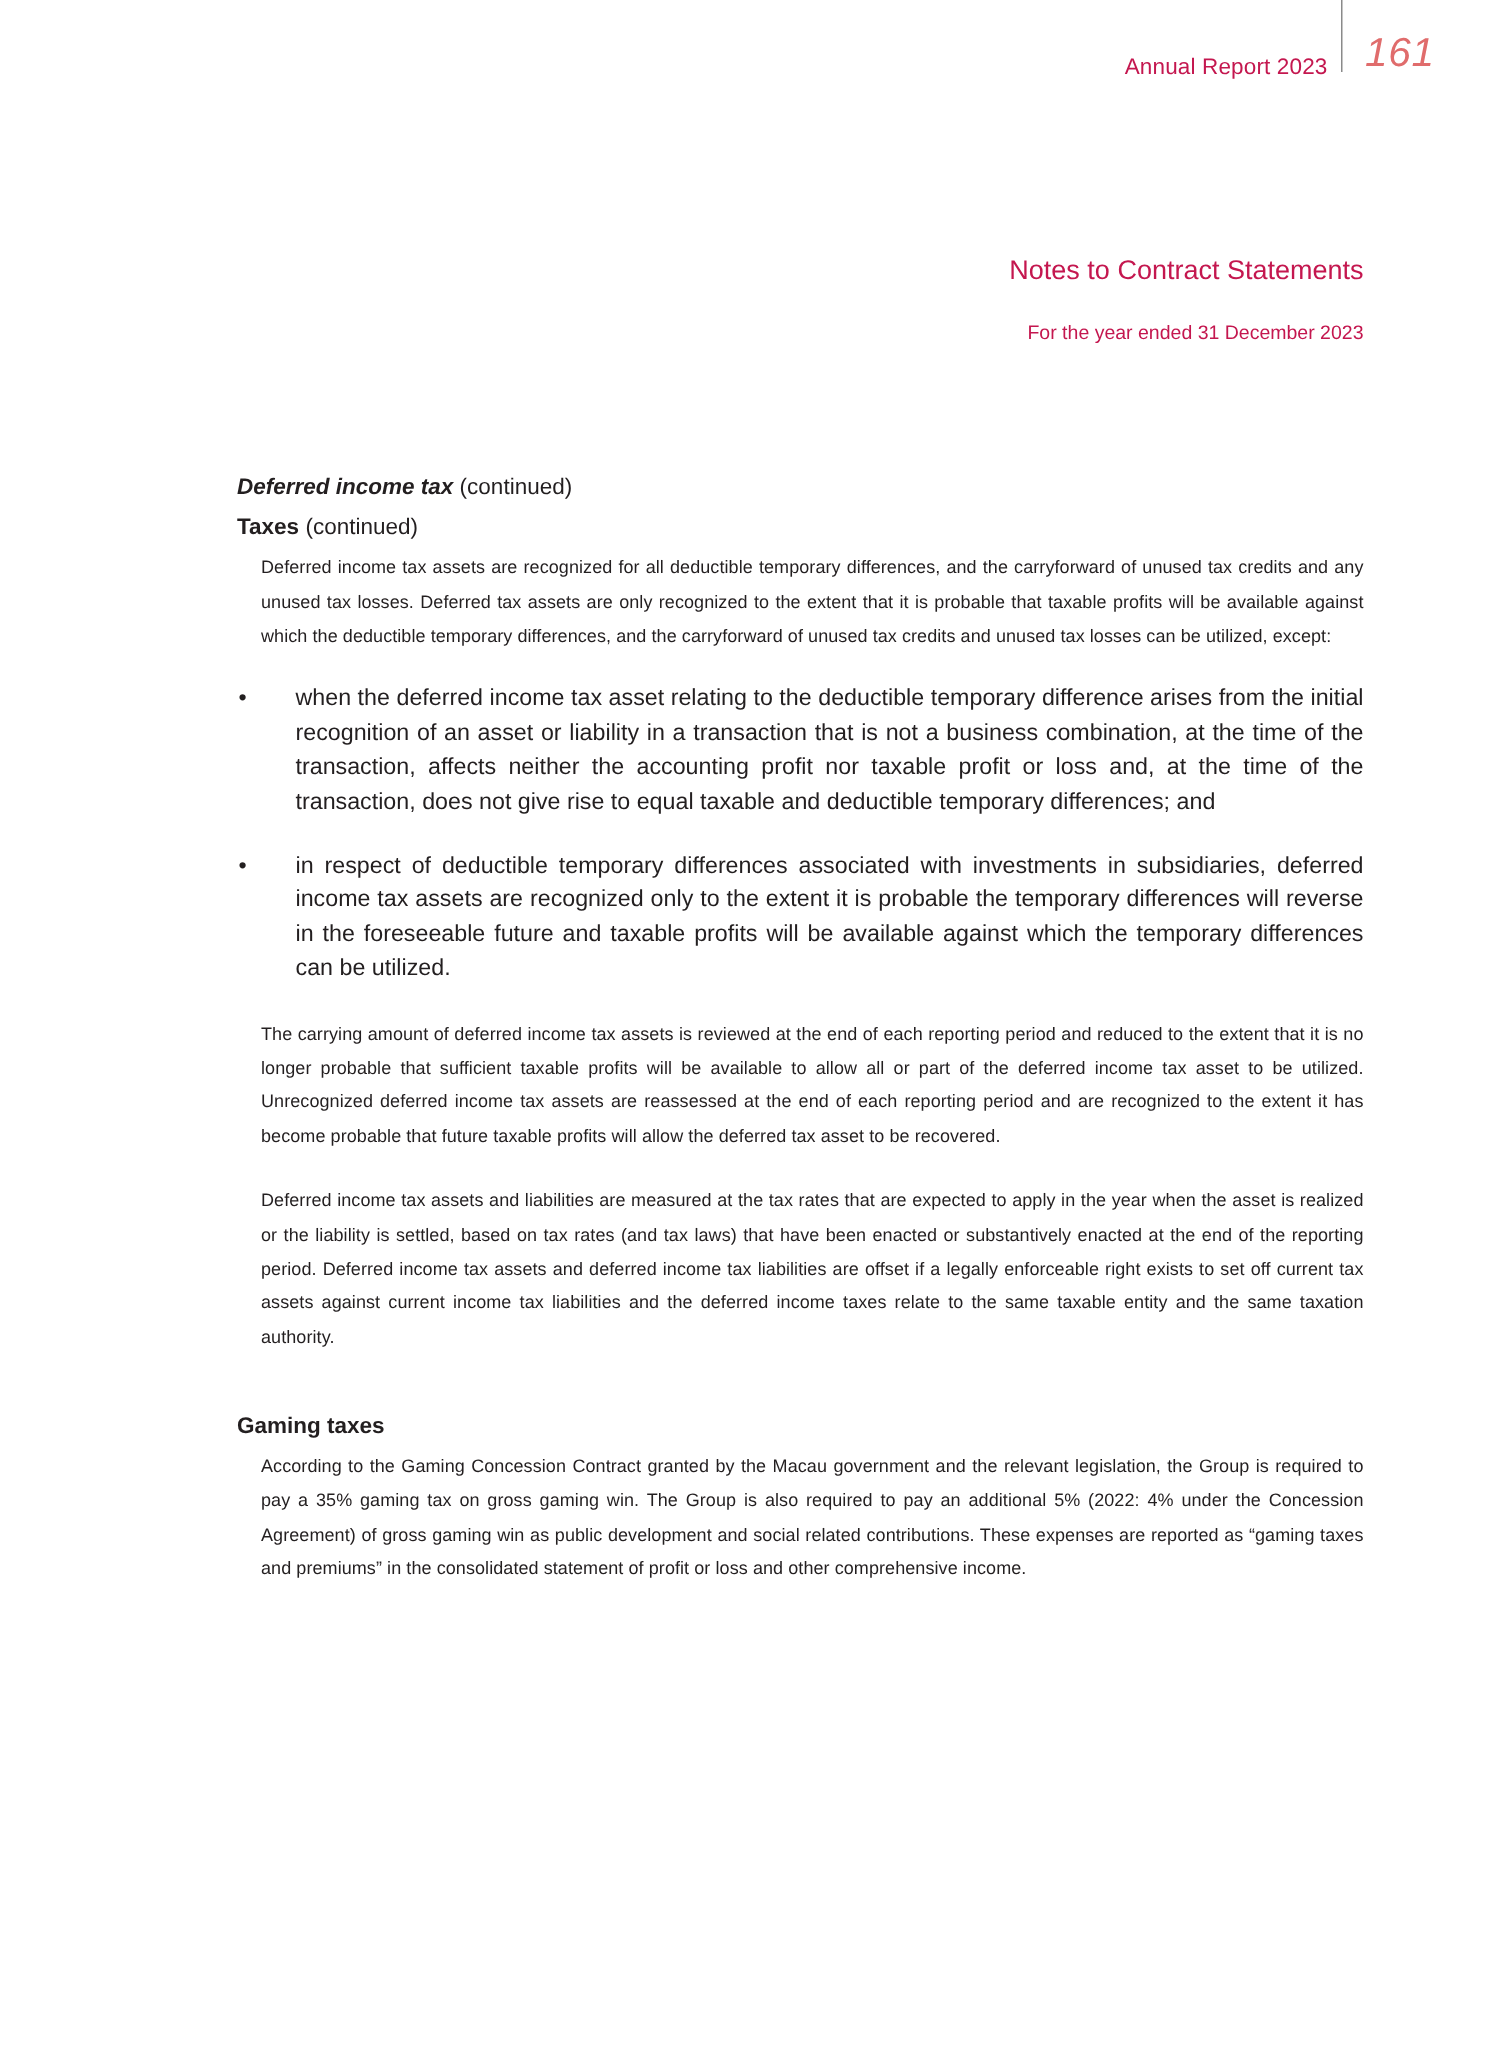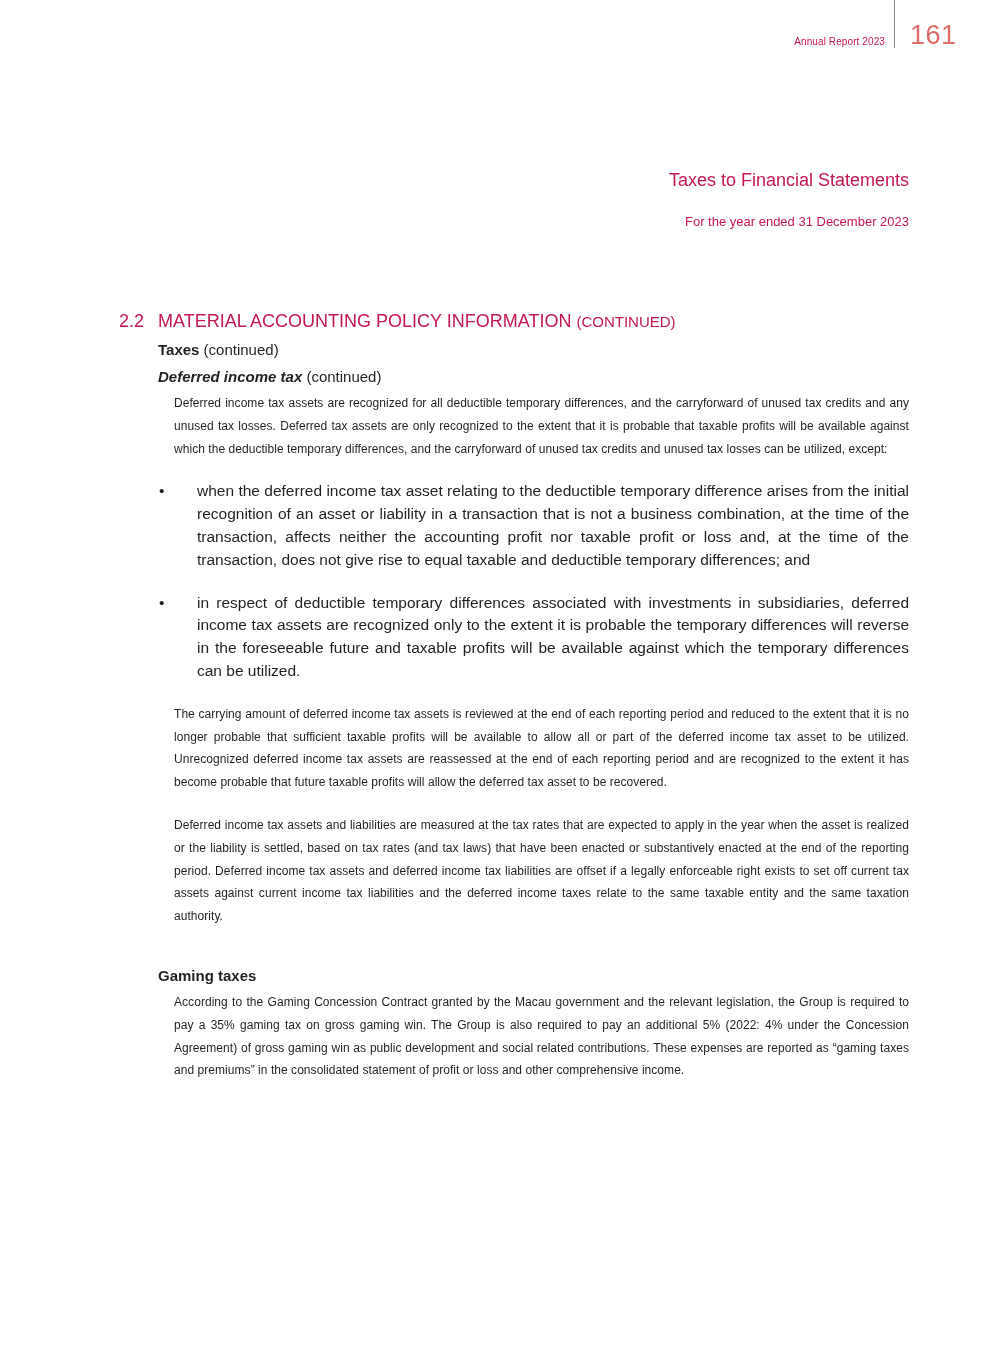--- a/index.html
+++ b/index.html
@@ -12,39 +12,40 @@
       height: 1365px;
       position: relative;
       overflow: hidden;
       font-family: "Liberation Sans", "DejaVu Sans", sans-serif;
       color: #231f20;
     }
     .header-report {
       position: absolute;
       right: 121px;
       top: 36px;
-      font-size: 10px;
+      font-size: 15px;
       color: #c4174f;
       letter-spacing: 0.1px;
     }
     .header-divider {
       position: absolute;
       left: 894px;
       top: 0;
       width: 1px;
       height: 48px;
       background: #8a8a8a;
     }
     .header-page {
       position: absolute;
       left: 910px;
       top: 20px;
       font-size: 27px;
       color: #e06c6c;
       letter-spacing: 0.5px;
+      font-style: italic;
     }
     .title-block {
       position: absolute;
       right: 97px;
       top: 166px;
       text-align: right;
     }
     .title-main {
       font-size: 26px;
       color: #c4174f;
@@ -128,37 +129,33 @@
 </head>
 <body>
 
 <div>
   <span class="header-report">Annual Report 2023</span>
   <div class="header-divider"></div>
   <span class="header-page">161</span>
 </div>
 
 <div class="title-block">
-  <div class="title-sub">Taxes to Financial Statements</div>
+  <div class="title-sub">Notes to Contract Statements</div>
   <div class="title-period">For the year ended 31 December 2023</div>
 </div>
 
 <div class="content">
-  <div class="section-heading">
-    <span class="num">2.2</span><span>MATERIAL ACCOUNTING POLICY INFORMATION</span>
-    <span class="cont">(CONTINUED)</span>
-  </div>
 
   <div class="body-block">
     <div class="subhead">
-      <b>Taxes</b>
+      <i>Deferred income tax</i>
       <span>(continued)</span>
     </div>
     <div class="subhead">
-      <i>Deferred income tax</i>
+      <b>Taxes</b>
       <span>(continued)</span>
     </div>
 
     <p class="para">Deferred income tax assets are recognized for all deductible temporary differences, and the carryforward of unused tax credits and any unused tax losses. Deferred tax assets are only recognized to the extent that it is probable that taxable profits will be available against which the deductible temporary differences, and the carryforward of unused tax credits and unused tax losses can be utilized, except:</p>
 
     <ul class="bullets">
       <li>
         <span class="dot">•</span>
         <span>when the deferred income tax asset relating to the deductible temporary difference arises from the initial recognition of an asset or liability in a transaction that is not a business combination, at the time of the transaction, affects neither the accounting profit nor taxable profit or loss and, at the time of the transaction, does not give rise to equal taxable and deductible temporary differences; and</span>
       </li>

